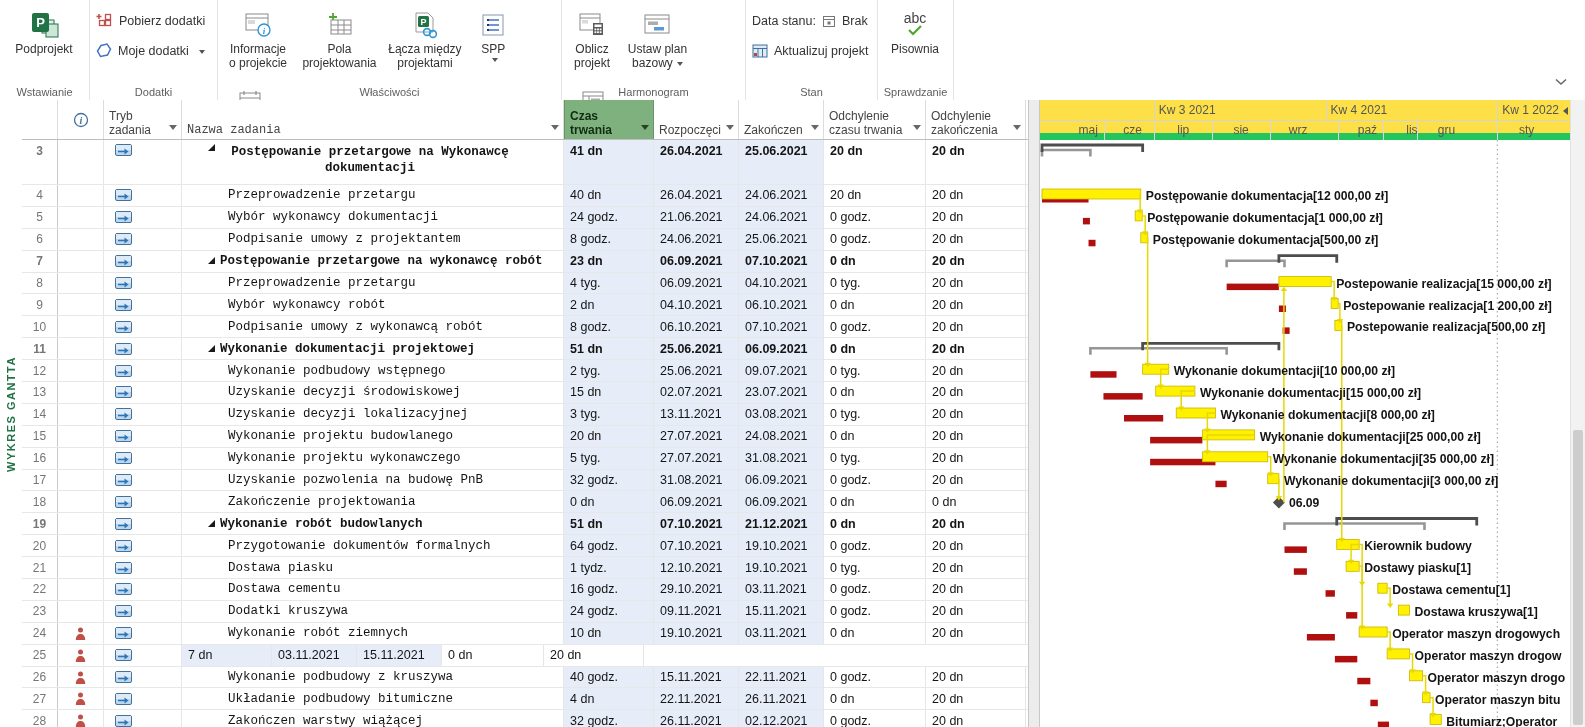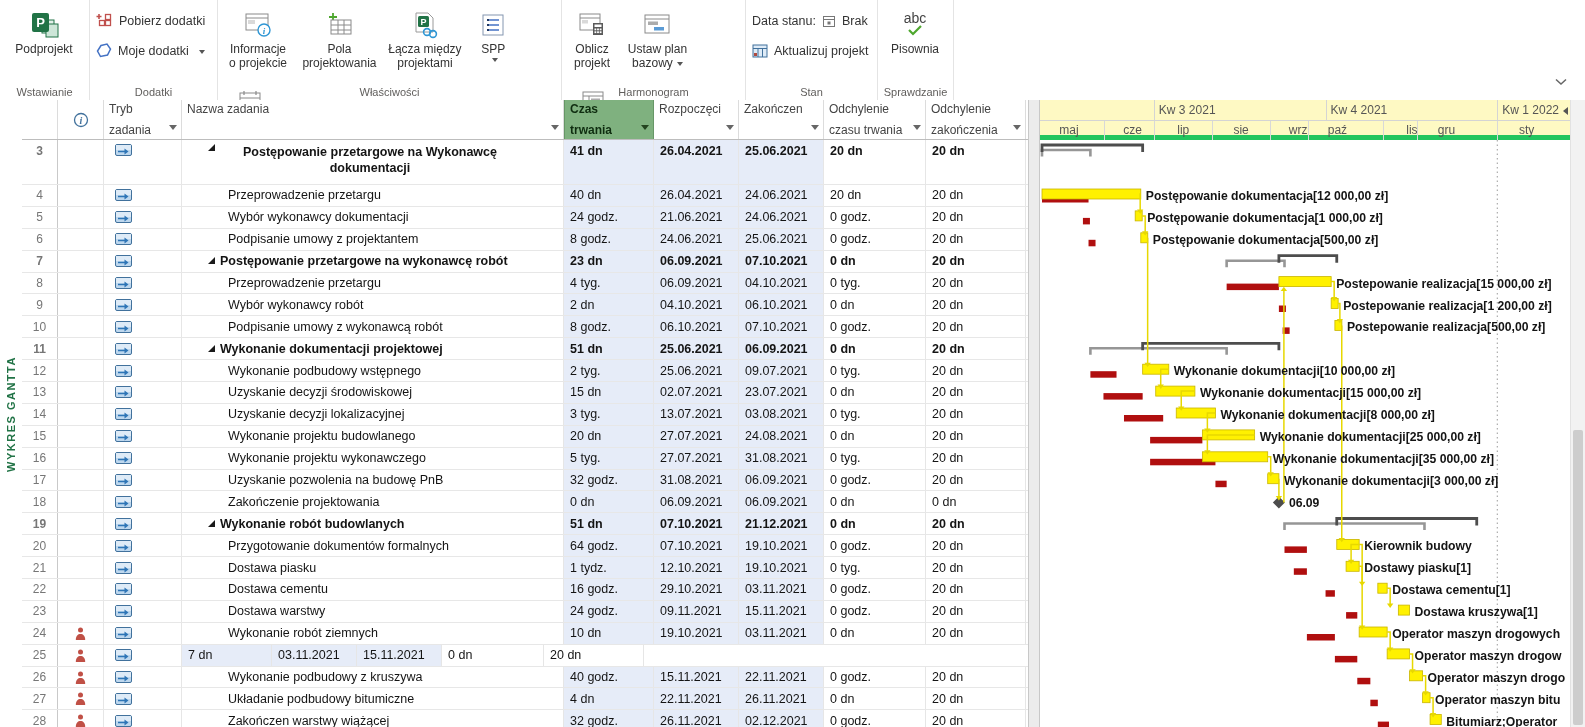--- a/index.html
+++ b/index.html
@@ -25,52 +25,52 @@
                    letter-spacing:1.5px;color:#217346;}
   .table-panel{position:absolute;left:22px;top:100px;width:1006px;bottom:0;overflow:hidden;background:#fff;}
   .splitter{position:absolute;left:1028px;top:100px;bottom:0;width:12px;background:#ECECEC;
             border-left:1px solid #C8C8C8;border-right:1px solid #C8C8C8;box-sizing:border-box;}
   .gantt-panel{position:absolute;left:1040px;top:100px;width:530px;bottom:0;overflow:hidden;background:#fff;}
   .vscroll{position:absolute;left:1570px;top:100px;bottom:0;width:15px;background:#F2F2F2;border-left:1px solid #E2E2E2;box-sizing:border-box;}
   .vthumb{position:absolute;left:2px;right:2px;top:330px;bottom:2px;background:#CDCDCD;border-radius:2px;}
   
   .thead{display:flex;height:40px;background:#fff;border-bottom:1px solid #BDBDBD;color:#444;box-sizing:border-box;}
   .th{position:relative;border-right:1px solid #DCDCDC;font-size:12px;line-height:14px;padding:2px 5px;
-      box-sizing:border-box;display:flex;flex-direction:column;justify-content:space-between;overflow:hidden;white-space:nowrap;}
+      box-sizing:border-box;display:flex;flex-direction:column;justify-content:flex-end;overflow:hidden;white-space:nowrap;}
   .fa{position:absolute;right:4px;bottom:5px;width:0;height:0;border:4px solid transparent;border-top:5px solid #666;}
   .th-dur{background:#7FB17F;border-right:1px solid #679767;border-left:1px solid #679767;color:#0F2D10;font-weight:bold;}
   .th-dur .fa{border-top-color:#23441F;}
-  .c-num{width:36px;}.c-ind{width:46px;}.c-tryb{width:78px;}.c-name{width:382px;}
+  .c-num{width:36px;}.c-ind{width:46px;}.c-tryb{width:78px;}.c-name{width:382px;font-family:Liberation Mono, monospace;}
   .c-dur{width:90px;}.c-start{width:85px;}.c-fin{width:85px;}.c-dvar{width:102px;}.c-fvar{width:100px;}
   .th.c-ind{align-items:center;justify-content:center;}
   .tbody{position:relative;}
   .trow{display:flex;border-bottom:1px solid #E7E7E7;background:#fff;box-sizing:border-box;}
   .trow>div{border-right:1px solid #E6E6E6;font-size:12.5px;color:#141414;display:flex;align-items:center;
             overflow:hidden;white-space:nowrap;box-sizing:border-box;}
   .trow .c-num{justify-content:center;color:#767676;font-size:12px;border-right:1px solid #C9C9C9;}
   .trow .c-ind{justify-content:center;}
   .trow .c-tryb{padding-left:11px;}
   .trow .c-name{padding-left:46px;}
   .trow .c-dur,.trow .c-start,.trow .c-fin{background:#E6ECF8;padding-left:6px;}
   .trow .c-dvar,.trow .c-fvar{padding-left:6px;}
   .trow.sum>div{font-weight:bold;}
   .trow.sum .c-name{padding-left:26px;text-align:center;}
   .trow.tall>div{align-items:flex-start;padding-top:4px;}
   .trow.tall .c-name{white-space:normal;line-height:16px;}
   .nt2{display:inline-block;max-width:300px;}
   .tri{width:0;height:0;border-left:7px solid transparent;border-bottom:7px solid #1A1A1A;display:inline-block;
        margin:0 5px 1px 0;flex:none;}
   
-  .gantt-head{position:relative;height:40px;border-bottom:5px solid #22c55e;background:#fef9c3;box-sizing:border-box;}
+  .gantt-head{position:relative;height:40px;border-bottom:7px solid #22c55e;background:#fde047;box-sizing:border-box;}
   .tier-div{position:absolute;top:20px;left:0;right:0;border-top:1px solid #D4D4D4;}
   .q-cell{position:absolute;top:0;height:20px;border-left:1px solid #D4D4D4;font-size:12px;color:#555;
           line-height:20px;padding-left:4px;box-sizing:border-box;overflow:hidden;white-space:nowrap;}
   .m-cell{position:absolute;top:20px;height:20px;font-size:12px;color:#555;line-height:20px;text-align:center;
           box-sizing:border-box;border-left:1px solid #D8D8D8;overflow:hidden;}
-  .m-first{border-left:none;}
+  .m-first{border-left:none;text-align:right;}
   .ts-arrow{position:absolute;right:2px;top:7px;width:0;height:0;border:4px solid transparent;border-right:5px solid #555;}
   .gantt-body{position:absolute;top:40px;left:0;right:0;bottom:0;}
 </style>
 </head>
 <body>
 
 <div class="app">
 
   <div class="ribbon">
 
@@ -552,21 +552,21 @@
  <rect x="0.5" y="0.5" width="16" height="11" rx="1.5" fill="#BDD7EE" stroke="#41719C"></rect>
  <rect x="1" y="1" width="15" height="5" fill="#DEEBF7"></rect>
  <path d="M3 7.5h7" stroke="#2E75B6" stroke-width="1.5" fill="none"></path>
  <path d="M9.5 4.6 L13.5 7.5 L9.5 10.4 Z" fill="#2E75B6"></path>
             </svg>
           </div>
     <div class="c-name">
             <span class="">Uzyskanie decyzji lokalizacyjnej</span>
           </div>
     <div class="c-dur">3 tyg.</div>
-    <div class="c-start">13.07.2021</div>
+    <div class="c-start">13.11.2021</div>
     <div class="c-fin">03.08.2021</div>
     <div class="c-dvar">0 tyg.</div>
     <div class="c-fvar">20 dn</div>
   </div>
         <div class="trow" style="height:21.9px">
     <div class="c-num">15</div>
     <div class="c-ind"></div>
     <div class="c-tryb">
             <svg width="17" height="12" viewBox="0 0 17 12">
  <rect x="0.5" y="0.5" width="16" height="11" rx="1.5" fill="#BDD7EE" stroke="#41719C"></rect>
@@ -730,21 +730,21 @@
     <div class="c-ind"></div>
     <div class="c-tryb">
             <svg width="17" height="12" viewBox="0 0 17 12">
  <rect x="0.5" y="0.5" width="16" height="11" rx="1.5" fill="#BDD7EE" stroke="#41719C"></rect>
  <rect x="1" y="1" width="15" height="5" fill="#DEEBF7"></rect>
  <path d="M3 7.5h7" stroke="#2E75B6" stroke-width="1.5" fill="none"></path>
  <path d="M9.5 4.6 L13.5 7.5 L9.5 10.4 Z" fill="#2E75B6"></path>
             </svg>
           </div>
     <div class="c-name">
-            <span class="">Dostawa warstwy</span>
+            <span class="">Dodatki kruszywa</span>
           </div>
     <div class="c-dur">24 godz.</div>
     <div class="c-start">09.11.2021</div>
     <div class="c-fin">15.11.2021</div>
     <div class="c-dvar">0 godz.</div>
     <div class="c-fvar">20 dn</div>
   </div>
         <div class="trow" style="height:21.9px">
     <div class="c-num">24</div>
     <div class="c-ind">
@@ -875,21 +875,21 @@
   <div class="gantt-panel">
     <div class="gantt-head" id="timescale">
         <div class="q-cell" style="left:113.85040000000001px;width:171.70880000000002px">Kw 3 2021</div>
         <div class="q-cell" style="left:285.55920000000003px;width:171.7088px">Kw 4 2021</div>
         <div class="q-cell" style="left:457.26800000000003px;width:72.73199999999997px">Kw 1 2022</div>
         <div class="m-cell m-first" style="left:0px;width:57.8584px">maj</div>
         <div class="m-cell " style="left:64px;width:55.992000000000004px">cze</div>
         <div class="m-cell " style="left:113.85040000000001px;width:57.85839999999999px">lip</div>
         <div class="m-cell " style="left:171.7088px;width:57.85840000000002px">sie</div>
         <div class="m-cell " style="left:229.5672px;width:55.99200000000002px">wrz</div>
-        <div class="m-cell " style="left:268px;width:57.85839999999996px">paź</div>
+        <div class="m-cell " style="left:298px;width:57.85839999999996px">paź</div>
         <div class="m-cell " style="left:343.4176px;width:55.99200000000002px">lis</div>
         <div class="m-cell " style="left:377px;width:57.85840000000002px">gru</div>
         <div class="m-cell " style="left:457.26800000000003px;width:57.85839999999996px">sty</div>
       <div class="tier-div"></div>
       <span class="ts-arrow"></span>
     </div>
     <div class="gantt-body" id="gantt">
         <svg width="530" height="590" viewBox="0 0 530 590">
      <line x1="457.26800000000003" y1="0" x2="457.26800000000003" y2="590" stroke="#9A9A9A" stroke-width="1" stroke-dasharray="1.5,3"></line>
      <path d="M 2 16.5 L 2 10 L 50.3928 10 L 50.3928 16.5" fill="none" stroke="#969696" stroke-width="2.6"></path>

